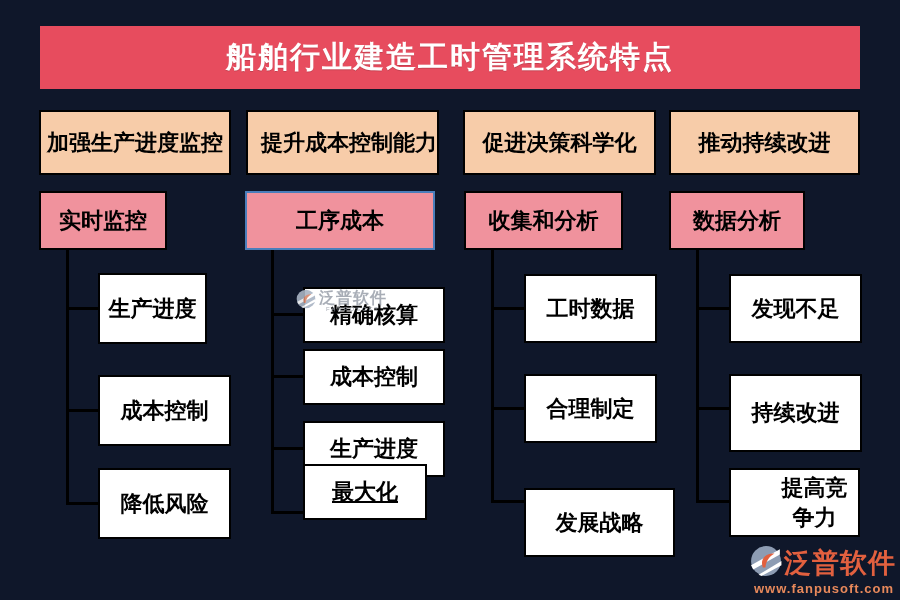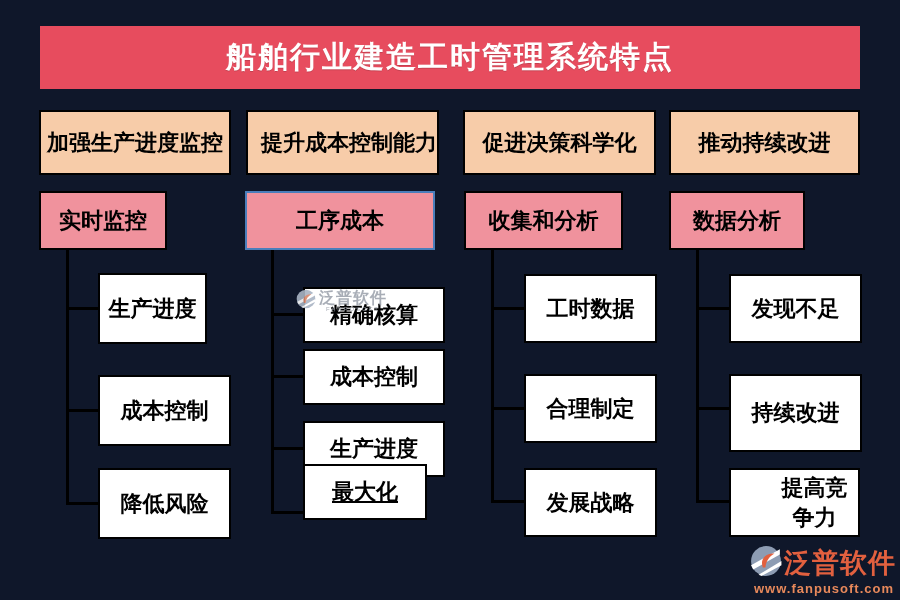--- a/index.html
+++ b/index.html
@@ -119,21 +119,21 @@
   <div class="line" style="left:491px;top:307px;width:33px;height:3px;"></div>
   <div class="line" style="left:491px;top:407px;width:33px;height:3px;"></div>
   <div class="line" style="left:491px;top:500px;width:33px;height:3px;"></div>
 
   <div class="box leaf" style="left:524px;top:274px;width:133px;height:69px;">
     <span>工时数据</span>
   </div>
   <div class="box leaf" style="left:524px;top:374px;width:133px;height:69px;">
     <span>合理制定</span>
   </div>
-  <div class="box leaf" style="left:524px;top:468px;width:133px;height:69px;">
+  <div class="box leaf" style="left:524px;top:488px;width:151px;height:69px;">
     <span>发展战略</span>
   </div>
 
   <div class="line" style="left:696px;top:250px;width:3px;height:253px;"></div>
   <div class="line" style="left:696px;top:307px;width:33px;height:3px;"></div>
   <div class="line" style="left:696px;top:407px;width:33px;height:3px;"></div>
   <div class="line" style="left:696px;top:500px;width:33px;height:3px;"></div>
 
   <div class="box leaf" style="left:729px;top:274px;width:133px;height:69px;">
     <span>发现不足</span>

